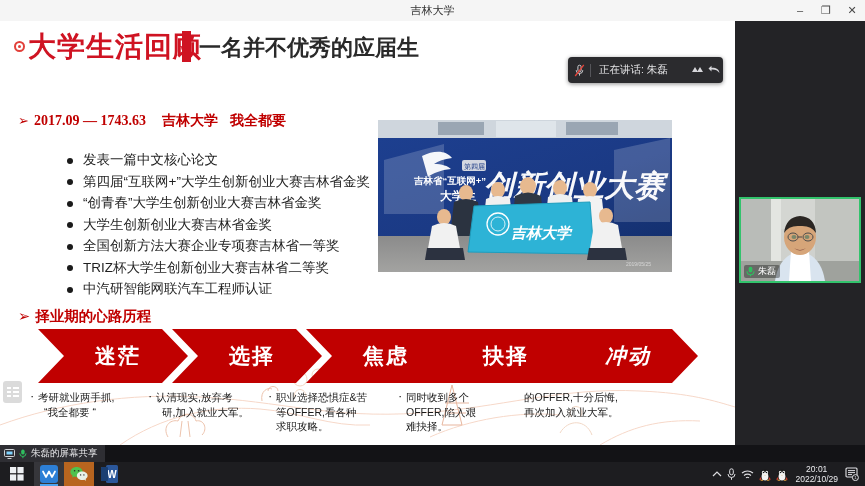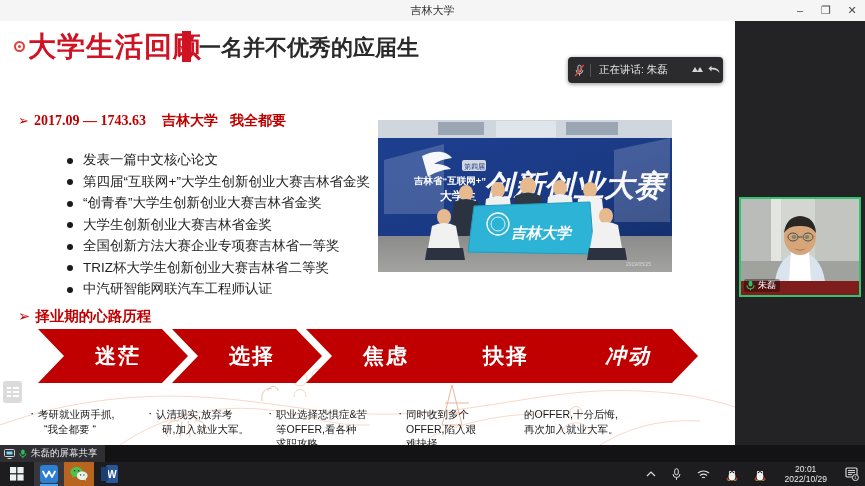--- a/index.html
+++ b/index.html
@@ -53,21 +53,21 @@
   .h3 .arrow{margin-right:5px;}
 
   
   .chevrons{position:absolute;left:38px;top:308px;width:660px;height:40px;}
   .chev{position:absolute;top:0;height:54px;background:#c00000;
     clip-path:polygon(0 0, calc(100% - 26px) 0, 100% 50%, calc(100% - 26px) 100%, 0 100%, 26px 50%);
     filter:drop-shadow(2px 3px 2px rgba(0,0,0,.28));}
   .chev span{position:absolute;left:0;right:0;top:0;height:54px;line-height:54px;text-align:center;color:#fff;font-size:21px;font-weight:bold;letter-spacing:2px;padding-left:10px;box-sizing:border-box;}
 
   
-  .desc{position:absolute;top:386px;font-size:10.5px;color:#1a1a1a;line-height:14.5px;}
+  .desc{position:absolute;top:369px;font-size:10.5px;color:#1a1a1a;line-height:14.5px;}
   .desc .dt{position:relative;padding-left:8px;}
   .desc .dt:before{content:"·";position:absolute;left:0;top:-1px;font-size:13px;}
   .ft-logo{position:absolute;right:22px;top:423px;display:flex;align-items:center;gap:6px;}
   .ft-logo .mark{width:22px;height:17px;}
   .ft-logo .word{font-size:14px;font-weight:bold;color:#1a1a1a;letter-spacing:.5px;}
 
   
   .pptctl{position:absolute;left:3px;top:360px;width:19px;height:22px;background:#cfcfcf;border-radius:3px;opacity:.75;}
   .pptctl i{position:absolute;left:4px;height:2px;background:#fff;display:block;}
   .pptctl i:nth-child(1){top:6px;width:4px;}
@@ -79,38 +79,38 @@
 
   
   .speak{position:absolute;left:568px;top:36px;width:155px;height:26px;background:#2b2b2e;border-radius:4px;display:flex;align-items:center;box-shadow:0 1px 4px rgba(0,0,0,.45);}
   .speak .micoff{width:22px;display:flex;align-items:center;justify-content:center;}
   .speak .sep{width:1px;height:13px;background:#55555a;}
   .speak .who{flex:1;font-size:10.5px;color:#e4e4e6;padding-left:8px;white-space:nowrap;overflow:hidden;}
   .speak .ic{width:17px;display:flex;align-items:center;justify-content:center;color:#cfcfd2;}
 
   
   .rail{position:absolute;left:735px;top:0;width:130px;height:424px;background:#232326;}
-  .tile{position:absolute;left:4px;top:176px;width:122px;height:100px;background:#7f1d1d;border:2px solid #32c36c;box-sizing:border-box;overflow:hidden;}
+  .tile{position:absolute;left:4px;top:176px;width:122px;height:86px;background:#7f1d1d;border:2px solid #32c36c;box-sizing:border-box;overflow:hidden;}
   .tile .vbg{position:absolute;inset:0;}
   .tile .tag{position:absolute;left:3px;bottom:3px;height:13px;display:flex;align-items:center;gap:3px;padding:0 4px 0 2px;border-radius:2px;background:rgba(0,0,0,.35);}
   .tile .tag .nm{font-size:9px;color:#fff;}
 
   
   .sharebar{position:absolute;left:0;top:445px;width:865px;height:17px;background:#131316;}
   .sharebar .chip{position:absolute;left:0;top:0;height:17px;display:flex;align-items:center;gap:4px;padding:0 7px 0 4px;background:#2e2e33;}
   .sharebar .chip .txt{font-size:9.5px;color:#e9e9ec;white-space:nowrap;}
 
   
   .taskbar{position:absolute;left:0;top:462px;width:865px;height:24px;background:#1d1d20;display:flex;align-items:center;}
   .tb-start{width:34px;height:24px;display:flex;align-items:center;justify-content:center;}
   .tb-app{width:30px;height:24px;display:flex;align-items:center;justify-content:center;position:relative;}
   .tb-app.act{background:#36363b;}
   .tb-app.wechat{background:#b8651f;}
   .tb-app .und{position:absolute;left:6px;bottom:0;width:18px;height:2px;background:#4ea3f0;}
-  .tray{position:absolute;right:0;top:0;height:24px;display:flex;align-items:center;gap:16px;padding-right:6px;}
+  .tray{position:absolute;right:0;top:0;height:24px;display:flex;align-items:center;gap:5px;padding-right:6px;}
   .tray .ti{display:flex;align-items:center;justify-content:center;color:#e3e3e6;}
   .clock{display:flex;flex-direction:column;align-items:center;justify-content:center;line-height:10px;color:#ececef;font-size:8.5px;margin:0 2px;}
 </style>
 </head>
 <body>
 
 <div class="app">
 
   <div class="titlebar">
     <div class="ttl">吉林大学</div>

